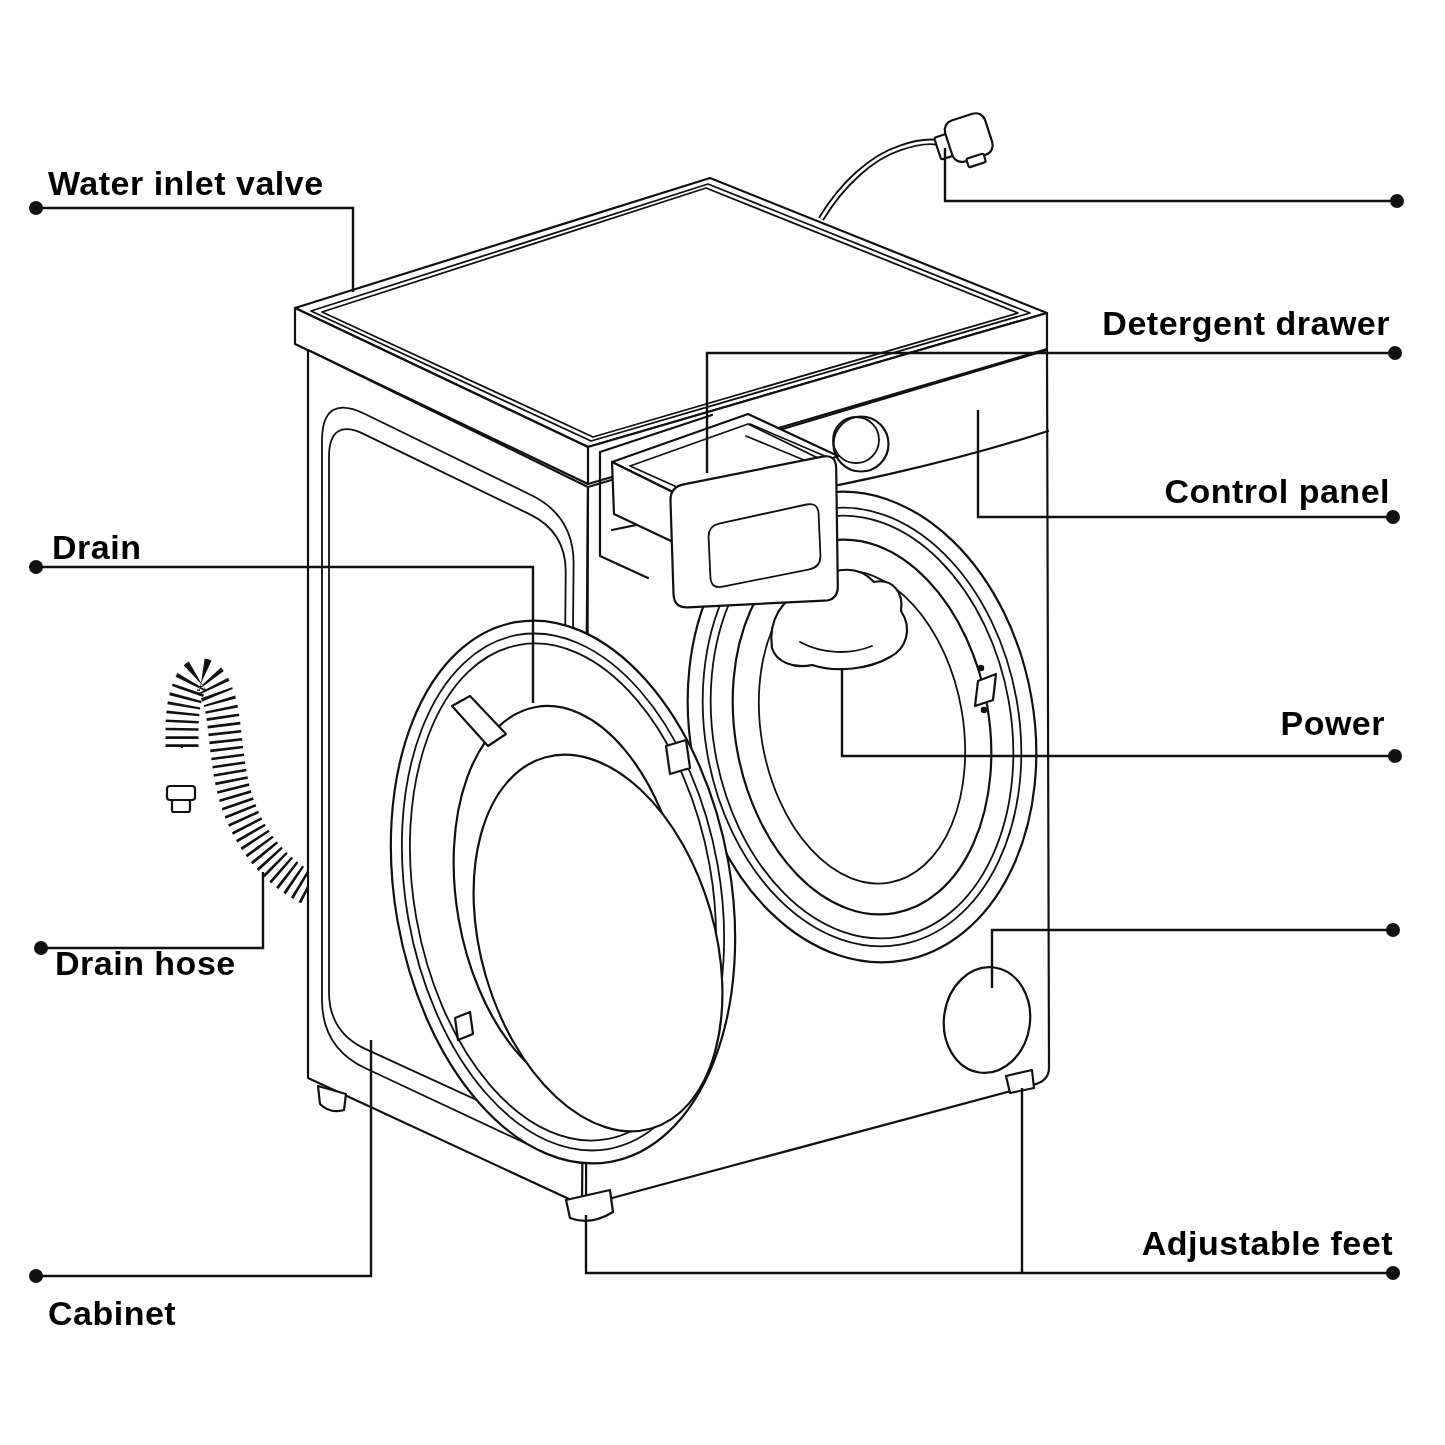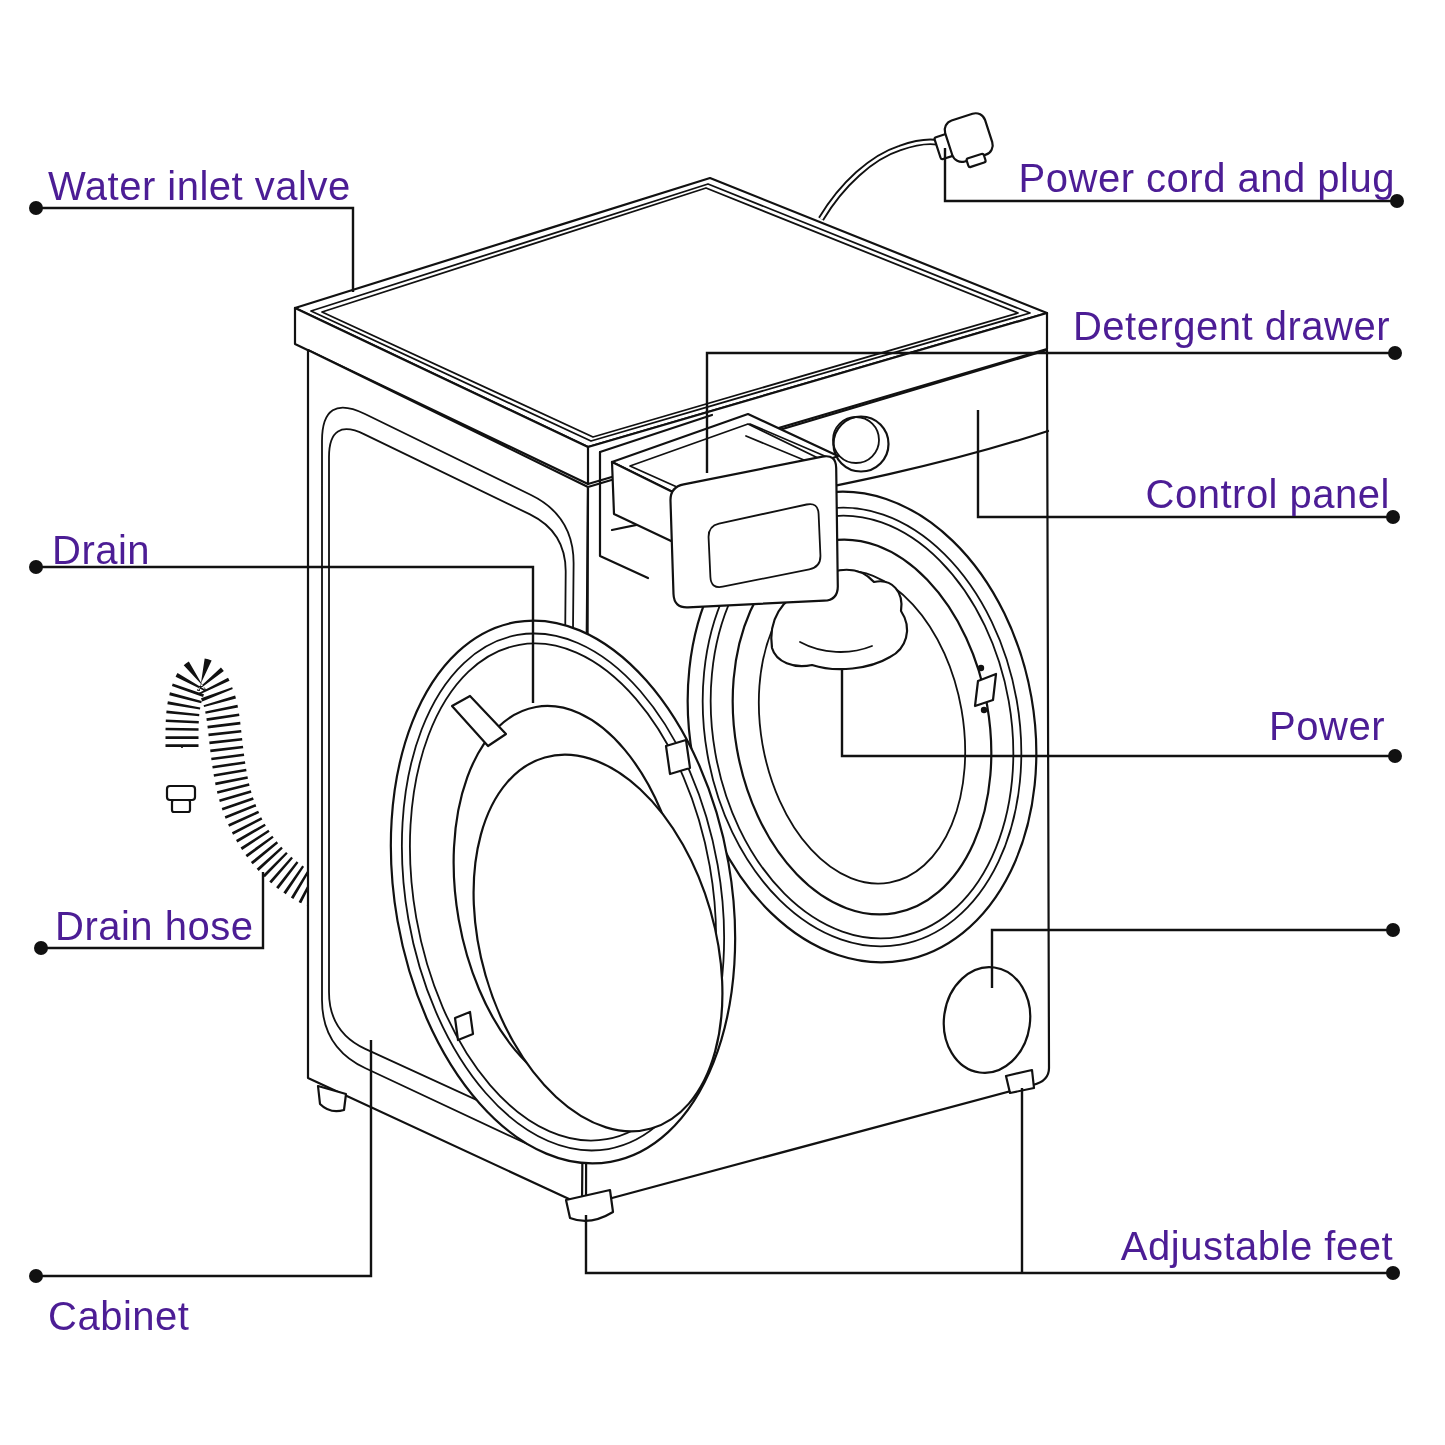--- a/index.html
+++ b/index.html
@@ -1,19 +1,19 @@
 <!DOCTYPE html>
 <html><head>
 <meta charset="utf-8">
 <style>
   html,body{margin:0;padding:0;background:#fff;}
   .stage{position:relative;width:1445px;height:1445px;background:#ffffff;overflow:hidden;
          font-family:"Liberation Sans", sans-serif;}
   .art{position:absolute;left:0;top:0;width:1445px;height:1445px;}
-  .label{position:absolute;font-size:40px;font-weight:400;color:#4c1d95;
+  .label{position:absolute;font-size:34px;font-weight:700;color:#000000;
          letter-spacing:.5px;white-space:nowrap;line-height:1;}
   svg{display:block;}
   .ln{stroke:#111;stroke-width:2.2;fill:none;stroke-linejoin:round;stroke-linecap:round;}
   .lnf{stroke:#111;stroke-width:2.2;fill:#fff;stroke-linejoin:round;}
   .thin{stroke-width:1.8;}
   .leader{stroke:#111;stroke-width:2.4;fill:none;stroke-linejoin:miter;stroke-linecap:butt;}
   .dot{fill:#111;stroke:none;}
 </style>
 </head>
 <body>
@@ -137,21 +137,20 @@
 
       <path class="leader" d="M36,1276 L371,1276 L371,1040"></path>
       <circle class="dot" cx="36" cy="1276" r="7"></circle>
 
       <path class="leader" d="M1393,1273 L586,1273 L586,1215 M1022,1273 L1022,1088"></path>
       <circle class="dot" cx="1393" cy="1273" r="7"></circle>
     </g>
   </svg>
 
   <div class="label" style="left:48px;top:166px">Water inlet valve</div>
-  <div class="label" style="right:50px;top:158px">Power cord and plug</div>
   <div class="label" style="right:55px;top:306px">Detergent drawer</div>
   <div class="label" style="right:55px;top:474px">Control panel</div>
   <div class="label" style="left:52px;top:530px">Drain</div>
   <div class="label" style="right:60px;top:706px">Power</div>
-  <div class="label" style="left:55px;top:906px">Drain hose</div>
+  <div class="label" style="left:55px;top:946px">Drain hose</div>
   <div class="label" style="left:48px;top:1296px">Cabinet</div>
   <div class="label" style="right:52px;top:1226px">Adjustable feet</div>
 </div>
 
 </body></html>

